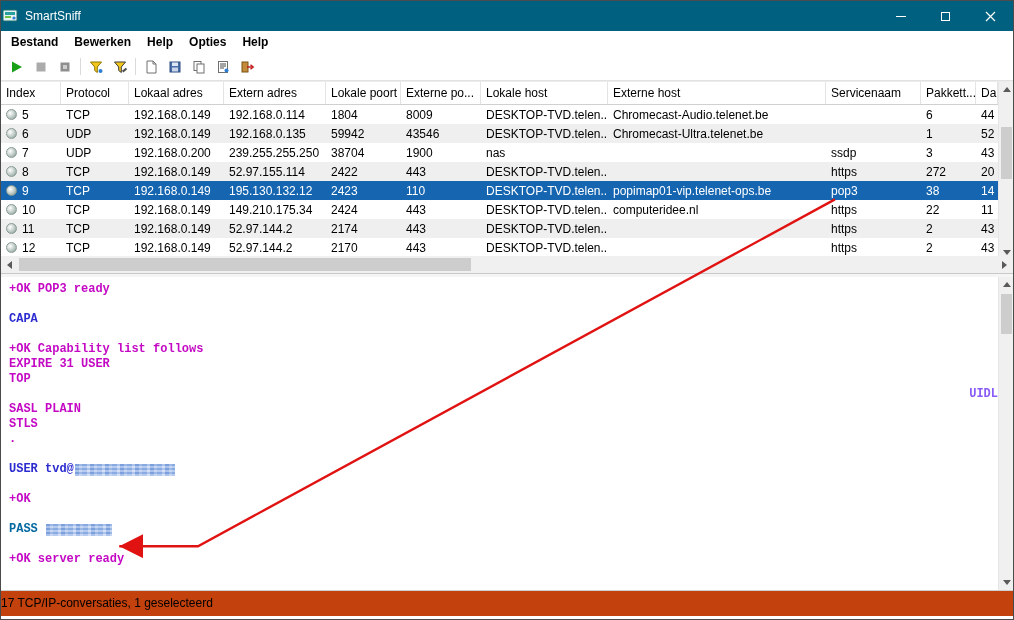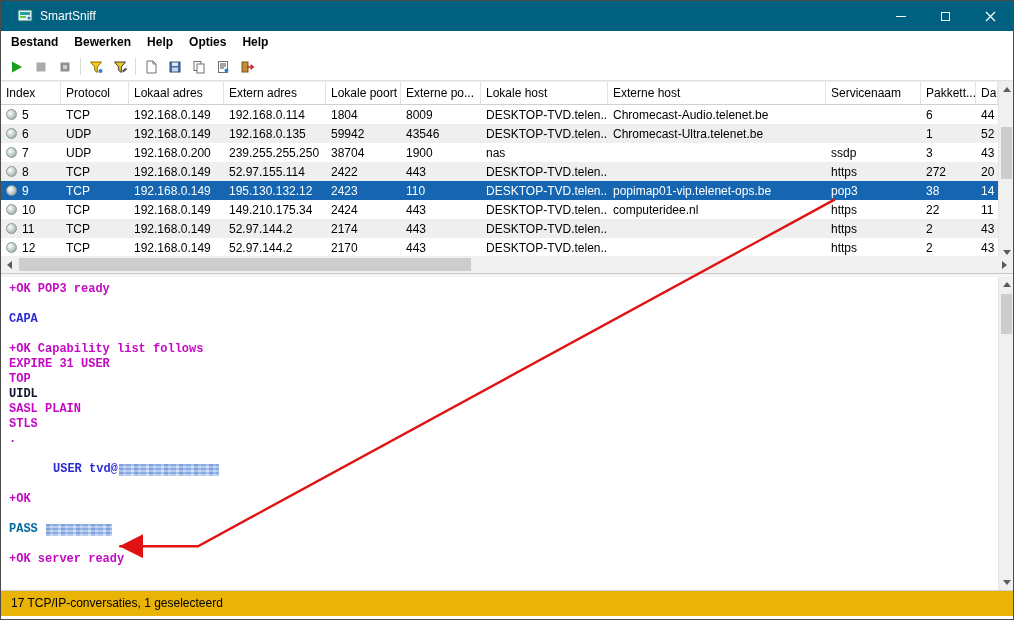--- a/index.html
+++ b/index.html
@@ -9,21 +9,21 @@
     font-size: 12px;
     color:#000;
     background:#fff;
     border:1px solid #4b4b4b;
     position:relative;
   }
 
   
   .titlebar {
     height:30px; background:var(--titlebar,#00607F); color:#fff;
-    display:flex; align-items:center; padding-left:16px;
+    display:flex; align-items:center; padding-left:1px;
   }
   .titlebar .appicon { width:16px; height:16px; margin-right:7px; flex:0 0 auto; }
   .titlebar .title { flex:1 1 auto; font-size:12px; }
   .winbtn { width:45px; height:30px; display:flex; align-items:center; justify-content:center; flex:0 0 auto; }
   .winbtn .minline { width:10px; height:1px; background:#fff; display:block; }
   .winbtn .maxbox { width:9px; height:9px; border:1px solid #fff; display:block; }
 
   
   .menubar { height:22px; background:#fff; display:flex; align-items:center; padding-left:2px; }
   .menuitem { padding:3px 8px; cursor:default;font-weight:bold; }
@@ -78,21 +78,21 @@
   }
   .tline { height:15px; line-height:15px; white-space:pre; }
   .blur {
     display:inline-block; height:12px; vertical-align:text-bottom; margin-left:1px;
     background-image:
       repeating-linear-gradient(0deg, rgba(255,255,255,0.35) 0 2px, rgba(110,140,205,0.18) 2px 4px),
       repeating-linear-gradient(90deg, #7fa3e0 0 4px, #a9c2ec 4px 7px, #8fb0e6 7px 12px, #bcd0f0 12px 15px);
   }
 
   
-  .statusbar { height:26px; background:#eab308; border-top:1px solid #cfcfcf; padding:5px 8px 0 10px; }
+  .statusbar { height:26px; background:#c2410c; border-top:1px solid #cfcfcf; padding:5px 8px 0 0; }
 
   
   .overlay { position:absolute; inset:0; width:100%; height:100%; pointer-events:none; z-index:50; }
 </style>
 </head>
 <body>
 
 <div class="titlebar">
   <span class="appicon">
     <svg width="16" height="16" viewBox="0 0 16 16">
@@ -360,26 +360,26 @@
 
 <div class="sessionpane">
   <div class="session-text">
       <div class="tline" style="color: rgb(196, 9, 196);"><span>+OK POP3 ready</span></div>
       <div class="tline" style="color: rgb(196, 9, 196);"><span></span></div>
       <div class="tline" style="color: rgb(43, 43, 208);"><span>CAPA</span></div>
       <div class="tline" style="color: rgb(43, 43, 208);"><span></span></div>
       <div class="tline" style="color: rgb(196, 9, 196);"><span>+OK Capability list follows</span></div>
       <div class="tline" style="color: rgb(196, 9, 196);"><span>EXPIRE 31 USER</span></div>
       <div class="tline" style="color: rgb(196, 9, 196);"><span>TOP</span></div>
-      <div class="tline" style="color: #0f172a;"><span>UIDL</span></div>
+      <div class="tline" style="color: #8b5cf6; text-align: right;"><span>UIDL</span></div>
       <div class="tline" style="color: rgb(196, 9, 196);"><span>SASL PLAIN</span></div>
       <div class="tline" style="color: rgb(196, 9, 196);"><span>STLS</span></div>
       <div class="tline" style="color: rgb(196, 9, 196);"><span>.</span></div>
       <div class="tline" style="color: rgb(196, 9, 196);"><span></span></div>
-      <div class="tline" style="color: rgb(43, 43, 208); margin-left: 44px;"><span>USER tvd@</span><span class="blur" style="width: 100px;"></span></div>
+      <div class="tline" style="color: rgb(43, 43, 208);"><span>USER tvd@</span><span class="blur" style="width: 100px;"></span></div>
       <div class="tline" style="color: rgb(43, 43, 208);"><span></span></div>
       <div class="tline" style="color: rgb(196, 9, 196);"><span>+OK</span></div>
       <div class="tline" style="color: rgb(196, 9, 196);"><span></span></div>
       <div class="tline" style="color: #0369a1; font-family: Liberation Mono, monospace;"><span>PASS </span><span class="blur" style="width: 66px;"></span></div>
       <div class="tline" style="color: rgb(196, 9, 196);"><span></span></div>
       <div class="tline" style="color: rgb(196, 9, 196);"><span>+OK server ready</span></div>
     </div>
   <div class="vsb" style="top:0;height:313px;">
     <span class="sbtn" style="top:0;">
         <span class="arr-up"></span>

